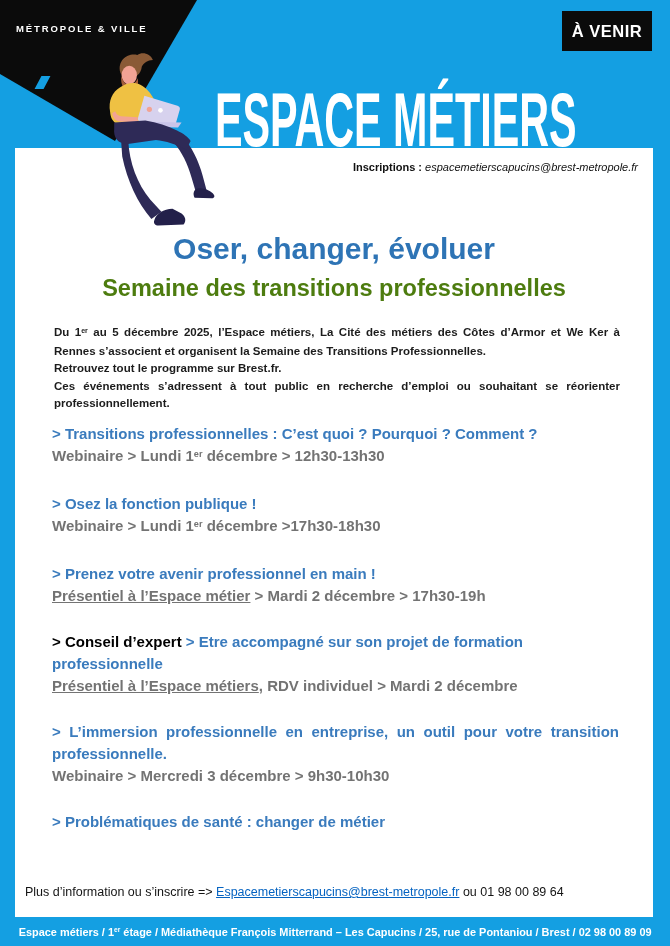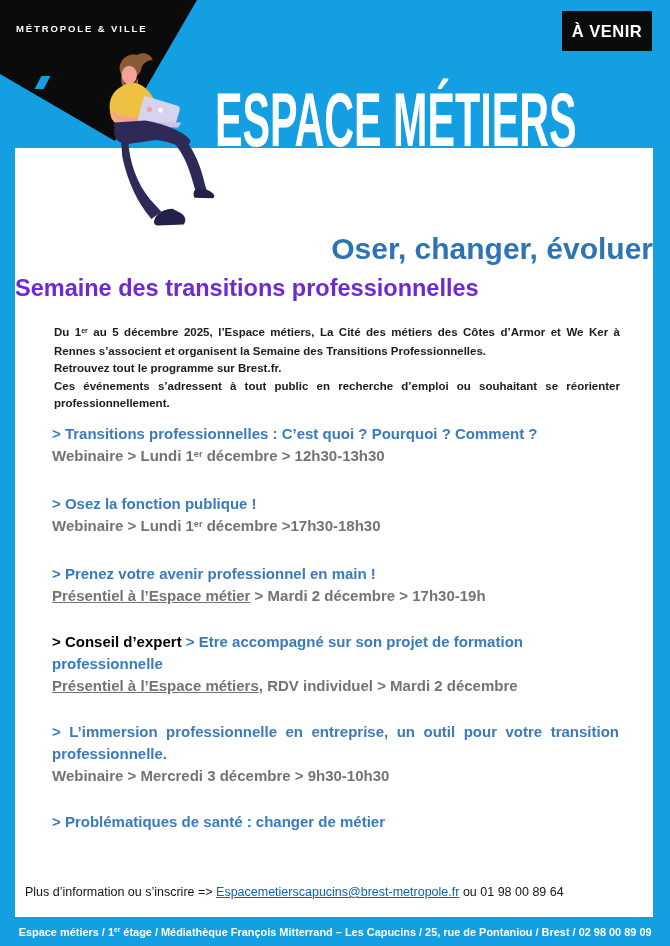--- a/index.html
+++ b/index.html
@@ -27,23 +27,23 @@
                 font-size:48px;font-weight:bold;white-space:nowrap;z-index:2;
                 transform:scale(.86,1.6);transform-origin:50% 0;}
 
   
   .content{position:absolute;left:15px;top:148px;width:638px;height:769px;background:#fff;z-index:1;}
 
   .inscriptions{position:absolute;top:13px;right:15px;font-size:11px;color:#111;}
   .inscriptions .label{font-weight:bold;}
   .inscriptions .email{font-style:italic;}
 
-  .main-title{position:absolute;top:84px;left:0;width:100%;text-align:right;color:#2e74b5;
+  .main-title{position:absolute;top:84px;left:0;width:100%;text-align:center;color:#2e74b5;
               font-size:30px;font-weight:bold;}
-  .subtitle{position:absolute;top:127px;left:0;width:100%;color:#6d28d9;
+  .subtitle{position:absolute;top:127px;left:0;width:100%;text-align:center;color:#4d7c0f;
             font-size:23.5px;font-weight:bold;}
 
   .intro{position:absolute;top:176px;left:39px;width:566px;font-size:11.5px;font-weight:bold;
          color:#1c1c1c;line-height:17.5px;text-align:justify;}
 
   .events{position:absolute;top:263px;left:37px;width:567px;margin-top:12px;}
   .event{margin-bottom:24px;}
   .event-title{color:#3a7bbd;font-size:15px;font-weight:bold;line-height:22px;}
   .event-title.just{text-align:justify;}
   .event-title .dark{color:#000000;}
@@ -61,20 +61,25 @@
                 transform-origin:50% 50%;}
 
   .person{position:absolute;left:104px;top:50px;width:136px;height:186px;z-index:4;}
 </style>
 </head>
 <body>
 
 <div class="page">
 
   <div class="content">
+    <div class="inscriptions">
+      <span class="label">Inscriptions :</span>
+      <span> </span>
+      <span class="email">espacemetierscapucins@brest-metropole.fr</span>
+    </div>
 
     <div class="main-title">Oser, changer, évoluer</div>
     <div class="subtitle">Semaine des transitions professionnelles</div>
 
     <div class="intro">
         <div><span>Du 1</span><span class="sup">er</span><span> au 5 décembre 2025, l’Espace métiers, La Cité des métiers des Côtes d’Armor et We Ker à Rennes s’associent et organisent  la Semaine des Transitions Professionnelles.</span></div>
         <div><span>Retrouvez tout le programme sur Brest.fr.</span></div>
         <div><span>Ces événements s’adressent à tout public en recherche d’emploi ou souhaitant se réorienter professionnellement.</span></div>
       </div>
 

